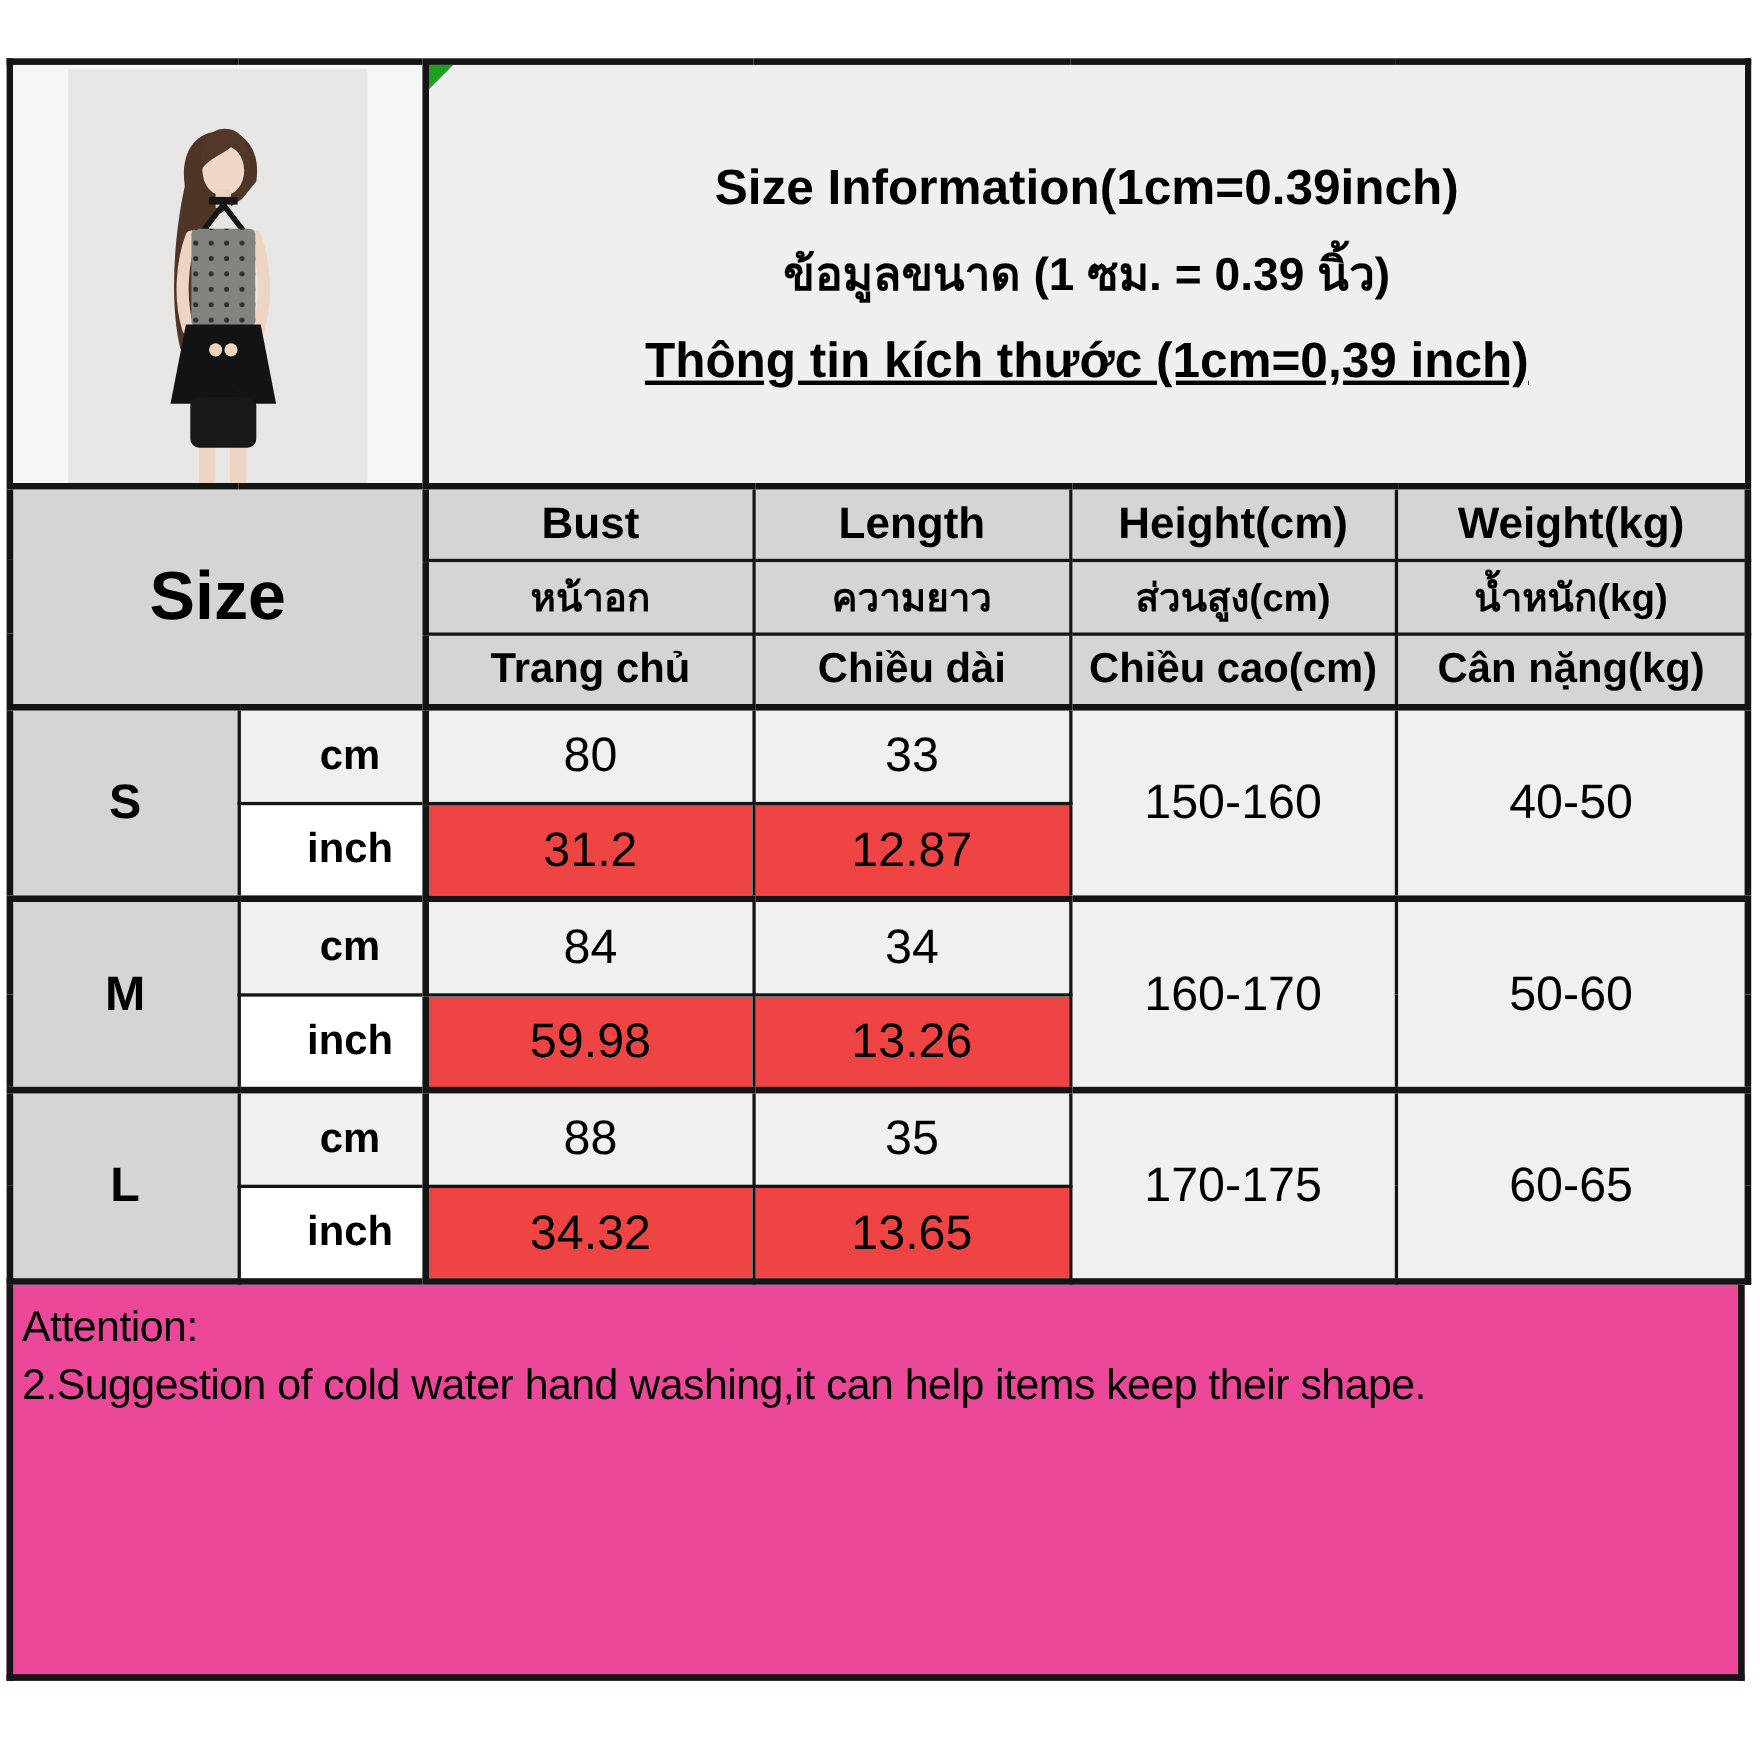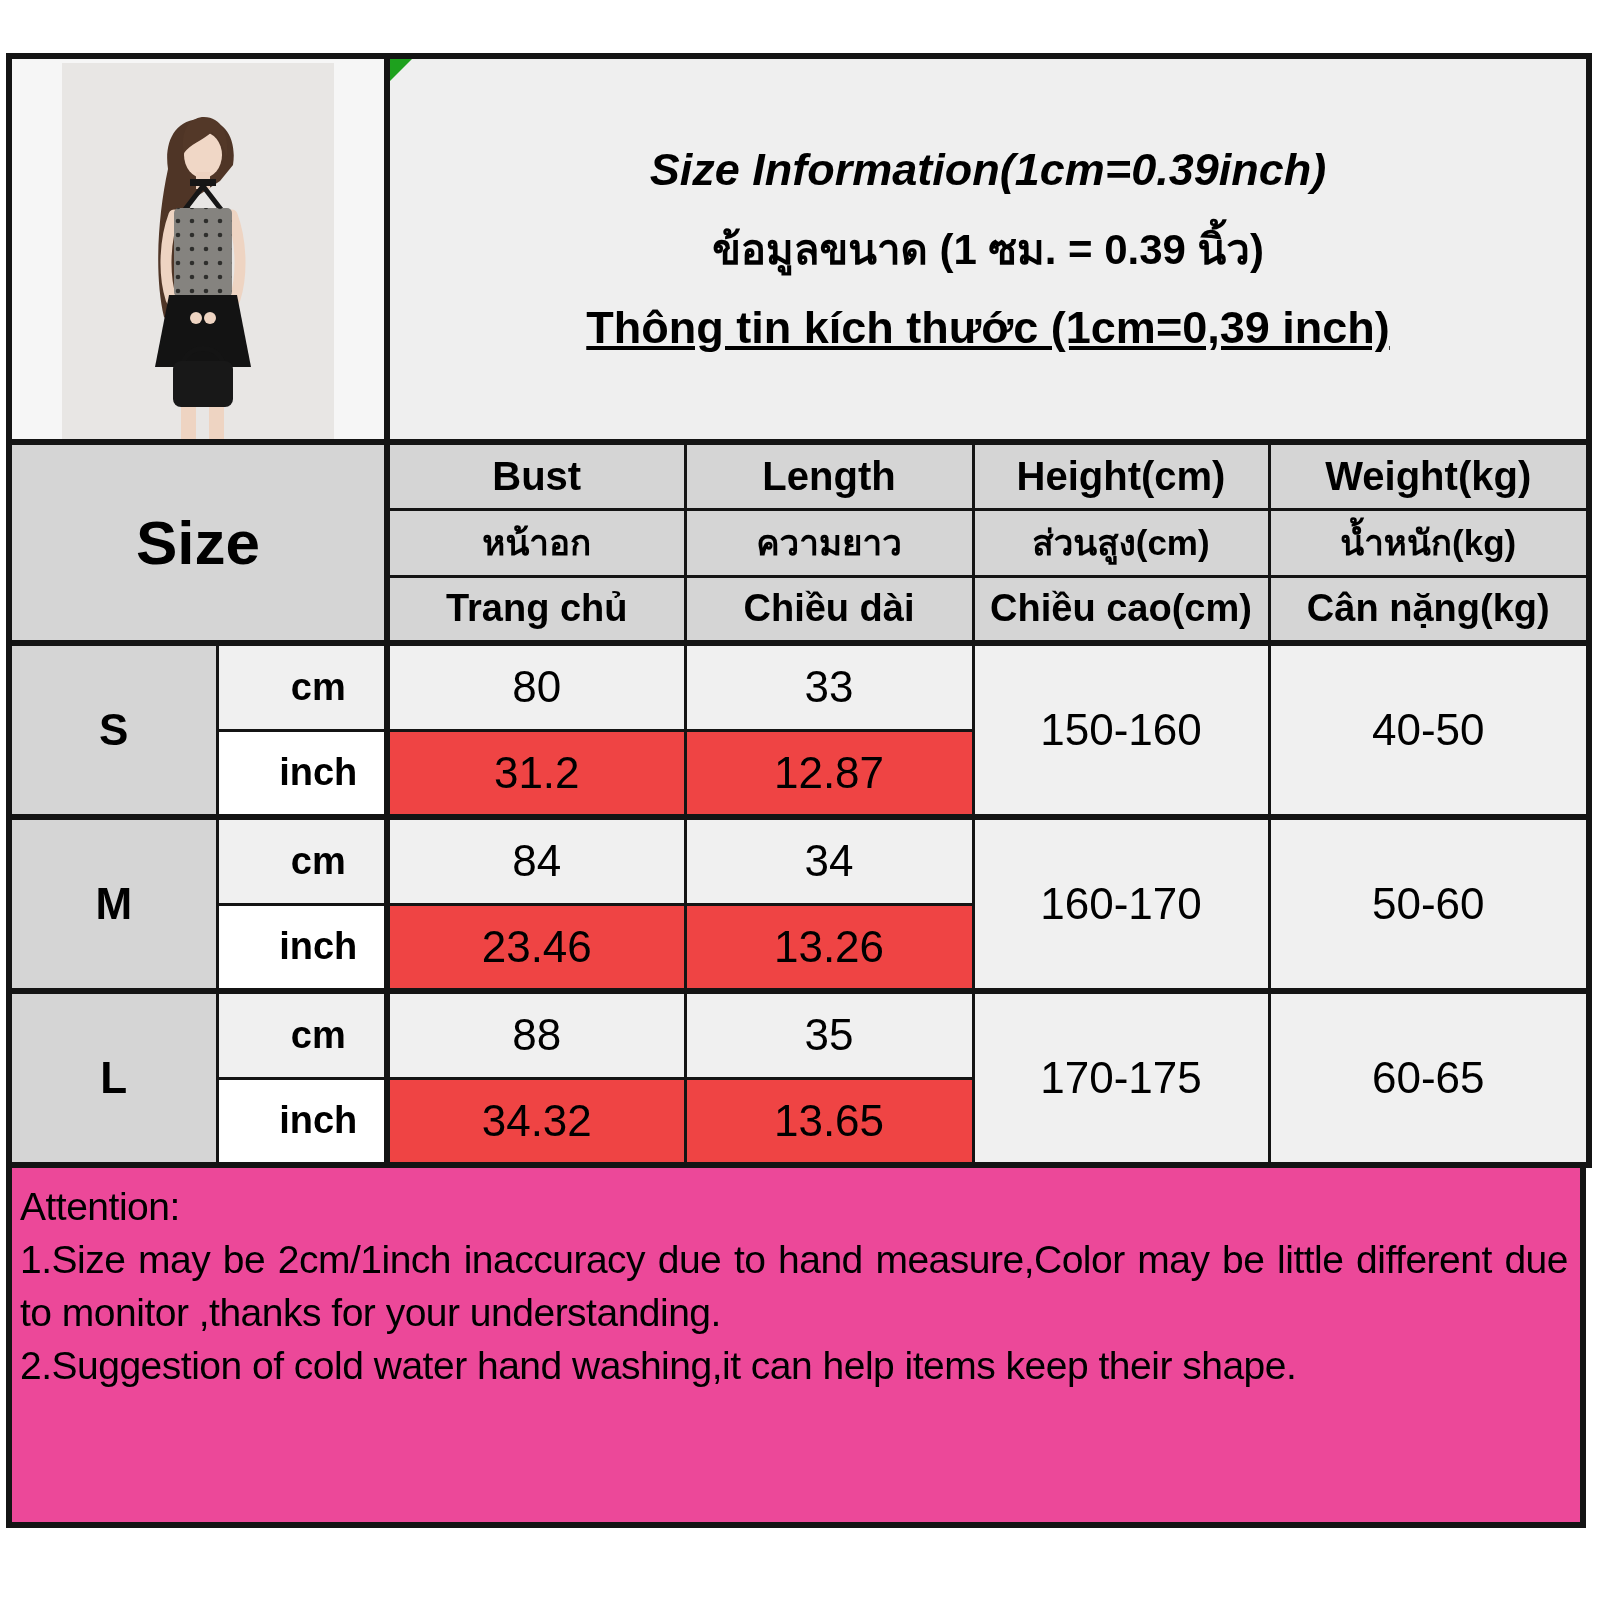--- a/index.html
+++ b/index.html
@@ -18,21 +18,21 @@
   td{border:3px solid var(--border-black);text-align:center;vertical-align:middle;padding:0;overflow:hidden;}
   .bl-thick{border-left-width:6px;}
   .bt-thick{border-top-width:6px;}
 
   
   tr.media-row td{height:386px;}
   td.photo-cell{background:#f6f6f6;position:relative;}
   .photo{position:absolute;left:50px;top:4px;width:272px;height:382px;background:#e8e6e4;}
   td.title-cell{background:#efefef;position:relative;}
   .title-inner{display:flex;flex-direction:column;justify-content:center;align-items:center;height:100%;gap:20px;font-weight:bold;}
-  .t-en{font-size:45px;font-style:italic;}
+  .t-en{font-size:45px;}
   .t-th{font-size:42px;}
   .t-vi{font-size:45px;text-decoration:underline;}
   .corner-marker{position:absolute;left:0;top:0;width:22px;height:22px;background:var(--accent-green);clip-path:polygon(0 0,100% 0,0 100%);}
 
   
   tr.hdr td{height:67px;background:var(--header-grey);font-weight:bold;}
   .hdr-en{font-size:40px;}
   .hdr-th{font-size:35px;}
   .hdr-vi{font-size:38px;}
   td.size-cell{background:var(--header-grey);font-weight:bold;font-size:62px;}
@@ -144,21 +144,21 @@
     <tr class="data">
       <td class="letter bt-thick" rowspan="2">M</td>
       <td class="unit tint bt-thick">cm</td>
       <td class="val tint bl-thick bt-thick">84</td>
       <td class="val tint bt-thick">34</td>
       <td class="val tint bt-thick" rowspan="2">160-170</td>
       <td class="val tint bt-thick" rowspan="2">50-60</td>
     </tr>
     <tr class="data">
       <td class="unit">inch</td>
-      <td class="val bl-thick">23.46</td>
+      <td class="val bl-thick">59.98</td>
       <td class="val">13.26</td>
     </tr>
 
     <tr class="data">
       <td class="letter bt-thick" rowspan="2">L</td>
       <td class="unit tint bt-thick">cm</td>
       <td class="val tint bl-thick bt-thick">88</td>
       <td class="val tint bt-thick">35</td>
       <td class="val tint bt-thick" rowspan="2">170-175</td>
       <td class="val tint bt-thick" rowspan="2">60-65</td>
@@ -166,16 +166,15 @@
     <tr class="data">
       <td class="unit">inch</td>
       <td class="val bl-thick">34.32</td>
       <td class="val">13.65</td>
     </tr>
   </tbody>
     </table>
 
   <div class="attention">
     <p>Attention:</p>
-    <p class="just">1.Size may be 2cm/1inch inaccuracy due to hand measure,Color may be little different due to monitor ,thanks for your understanding.</p>
     <p>2.Suggestion of cold water hand washing,it can help items keep their shape.</p>
   </div>
 </div>
 
 </body></html>

